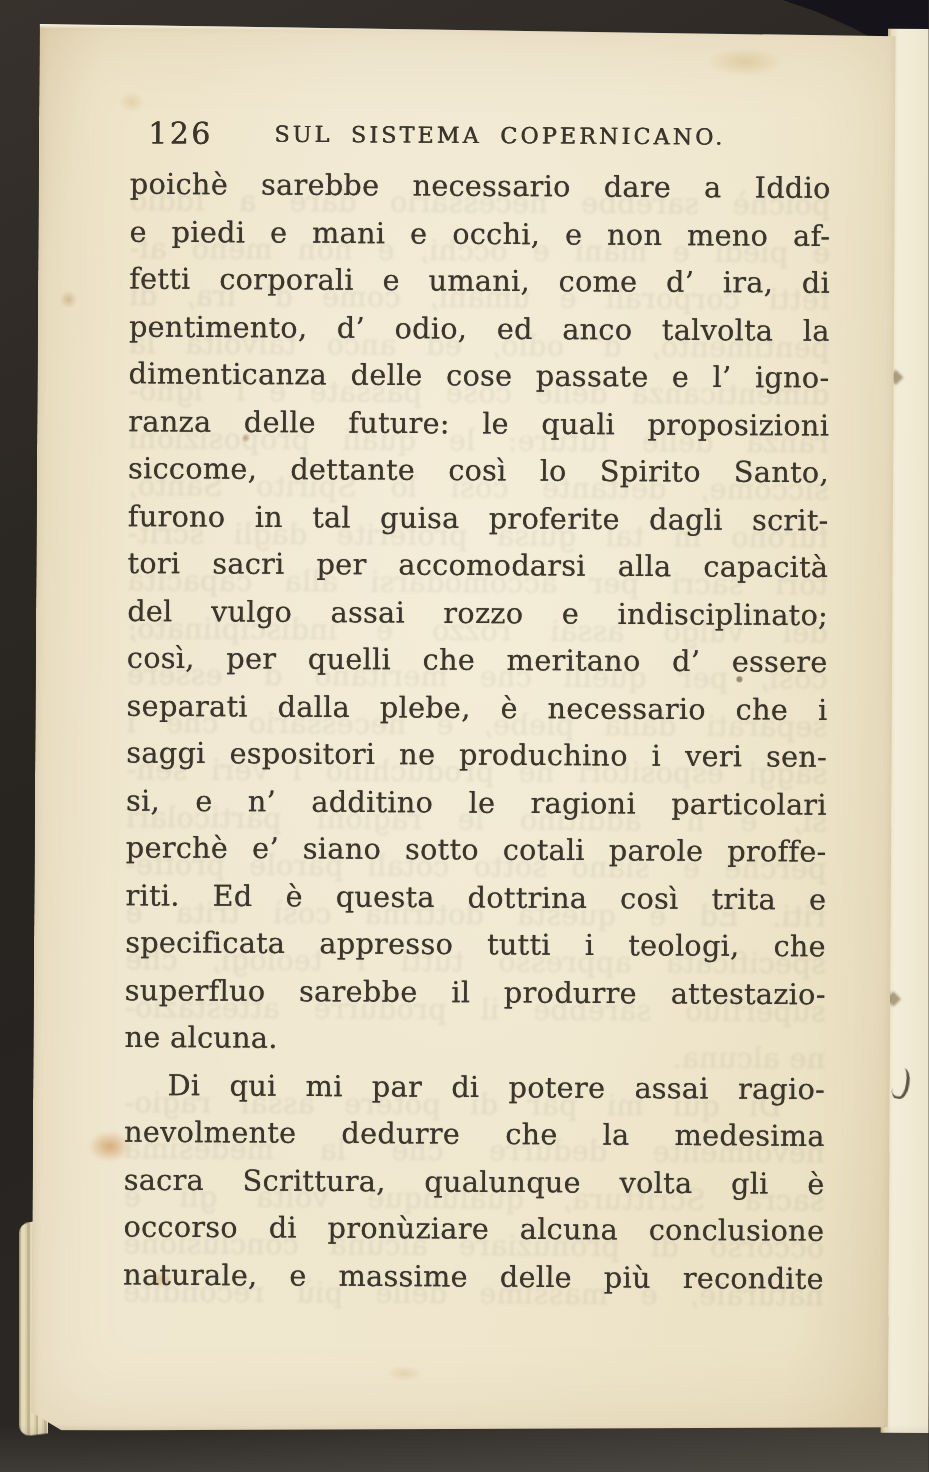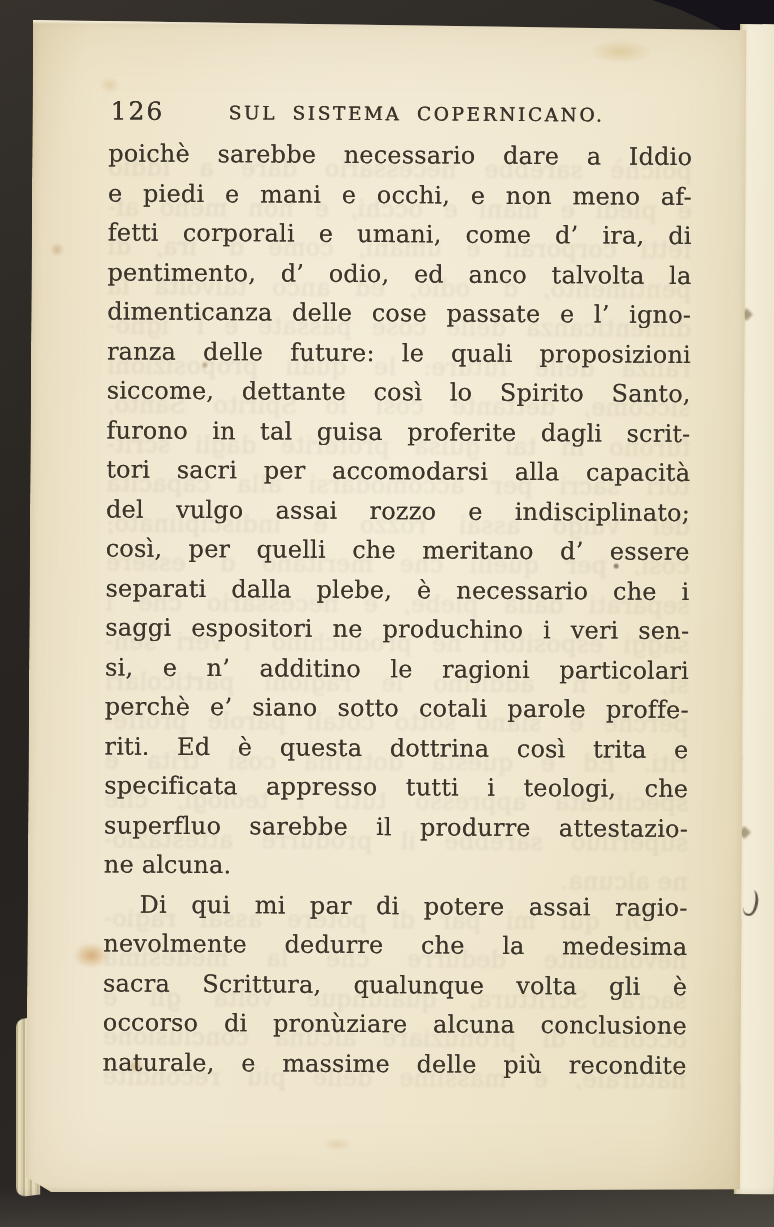--- a/index.html
+++ b/index.html
@@ -36,21 +36,21 @@
       radial-gradient(ellipse at 52% 38%,rgba(255,252,240,.30),rgba(255,252,240,0) 62%),
       linear-gradient(103deg,#e6dbbc 0%,#eee4c9 6%,#f0e7d0 28%,#efe6cd 62%,#ebe1c4 90%,#e2d7b6 100%);
     box-shadow:3px 3px 8px rgba(12,10,8,.55),inset 0 0 70px rgba(168,138,84,.22),inset 0 0 8px rgba(130,100,55,.18);
     clip-path:polygon(0 0,99.9% .5%,100% 99.4%,3.6% 100%,0 98.7%);
   }
   .page::before{ 
     content:"";position:absolute;left:0;top:0;width:100%;height:4px;
     background:linear-gradient(to bottom,#fbf6e6,rgba(251,246,230,0));
   }
   .header{position:absolute;left:76px;top:74px;width:584px;height:38px;color:#3b352b;}
-  .pagenum{position:absolute;left:2px;top:2px;font-size:25px;letter-spacing:2px;text-shadow:.4px 0 0 currentColor;}
+  .pagenum{position:absolute;left:15px;top:2px;font-size:25px;letter-spacing:2px;text-shadow:.4px 0 0 currentColor;}
   .running{
     position:absolute;left:50%;top:7px;transform:translateX(-50%) translateX(16px);
     font-size:18.5px;letter-spacing:2.6px;word-spacing:7px;white-space:nowrap;
     text-shadow:.5px 0 0 currentColor;
   }
   .text-block{position:absolute;left:76px;top:114px;width:584px;color:#3b352b;}
   .line{
     font-size:24px;line-height:39.5px;letter-spacing:.2px;
     text-align:justify;text-align-last:justify;text-justify:inter-word;
     white-space:normal;text-shadow:0 0 .6px rgba(59,53,43,.75);

